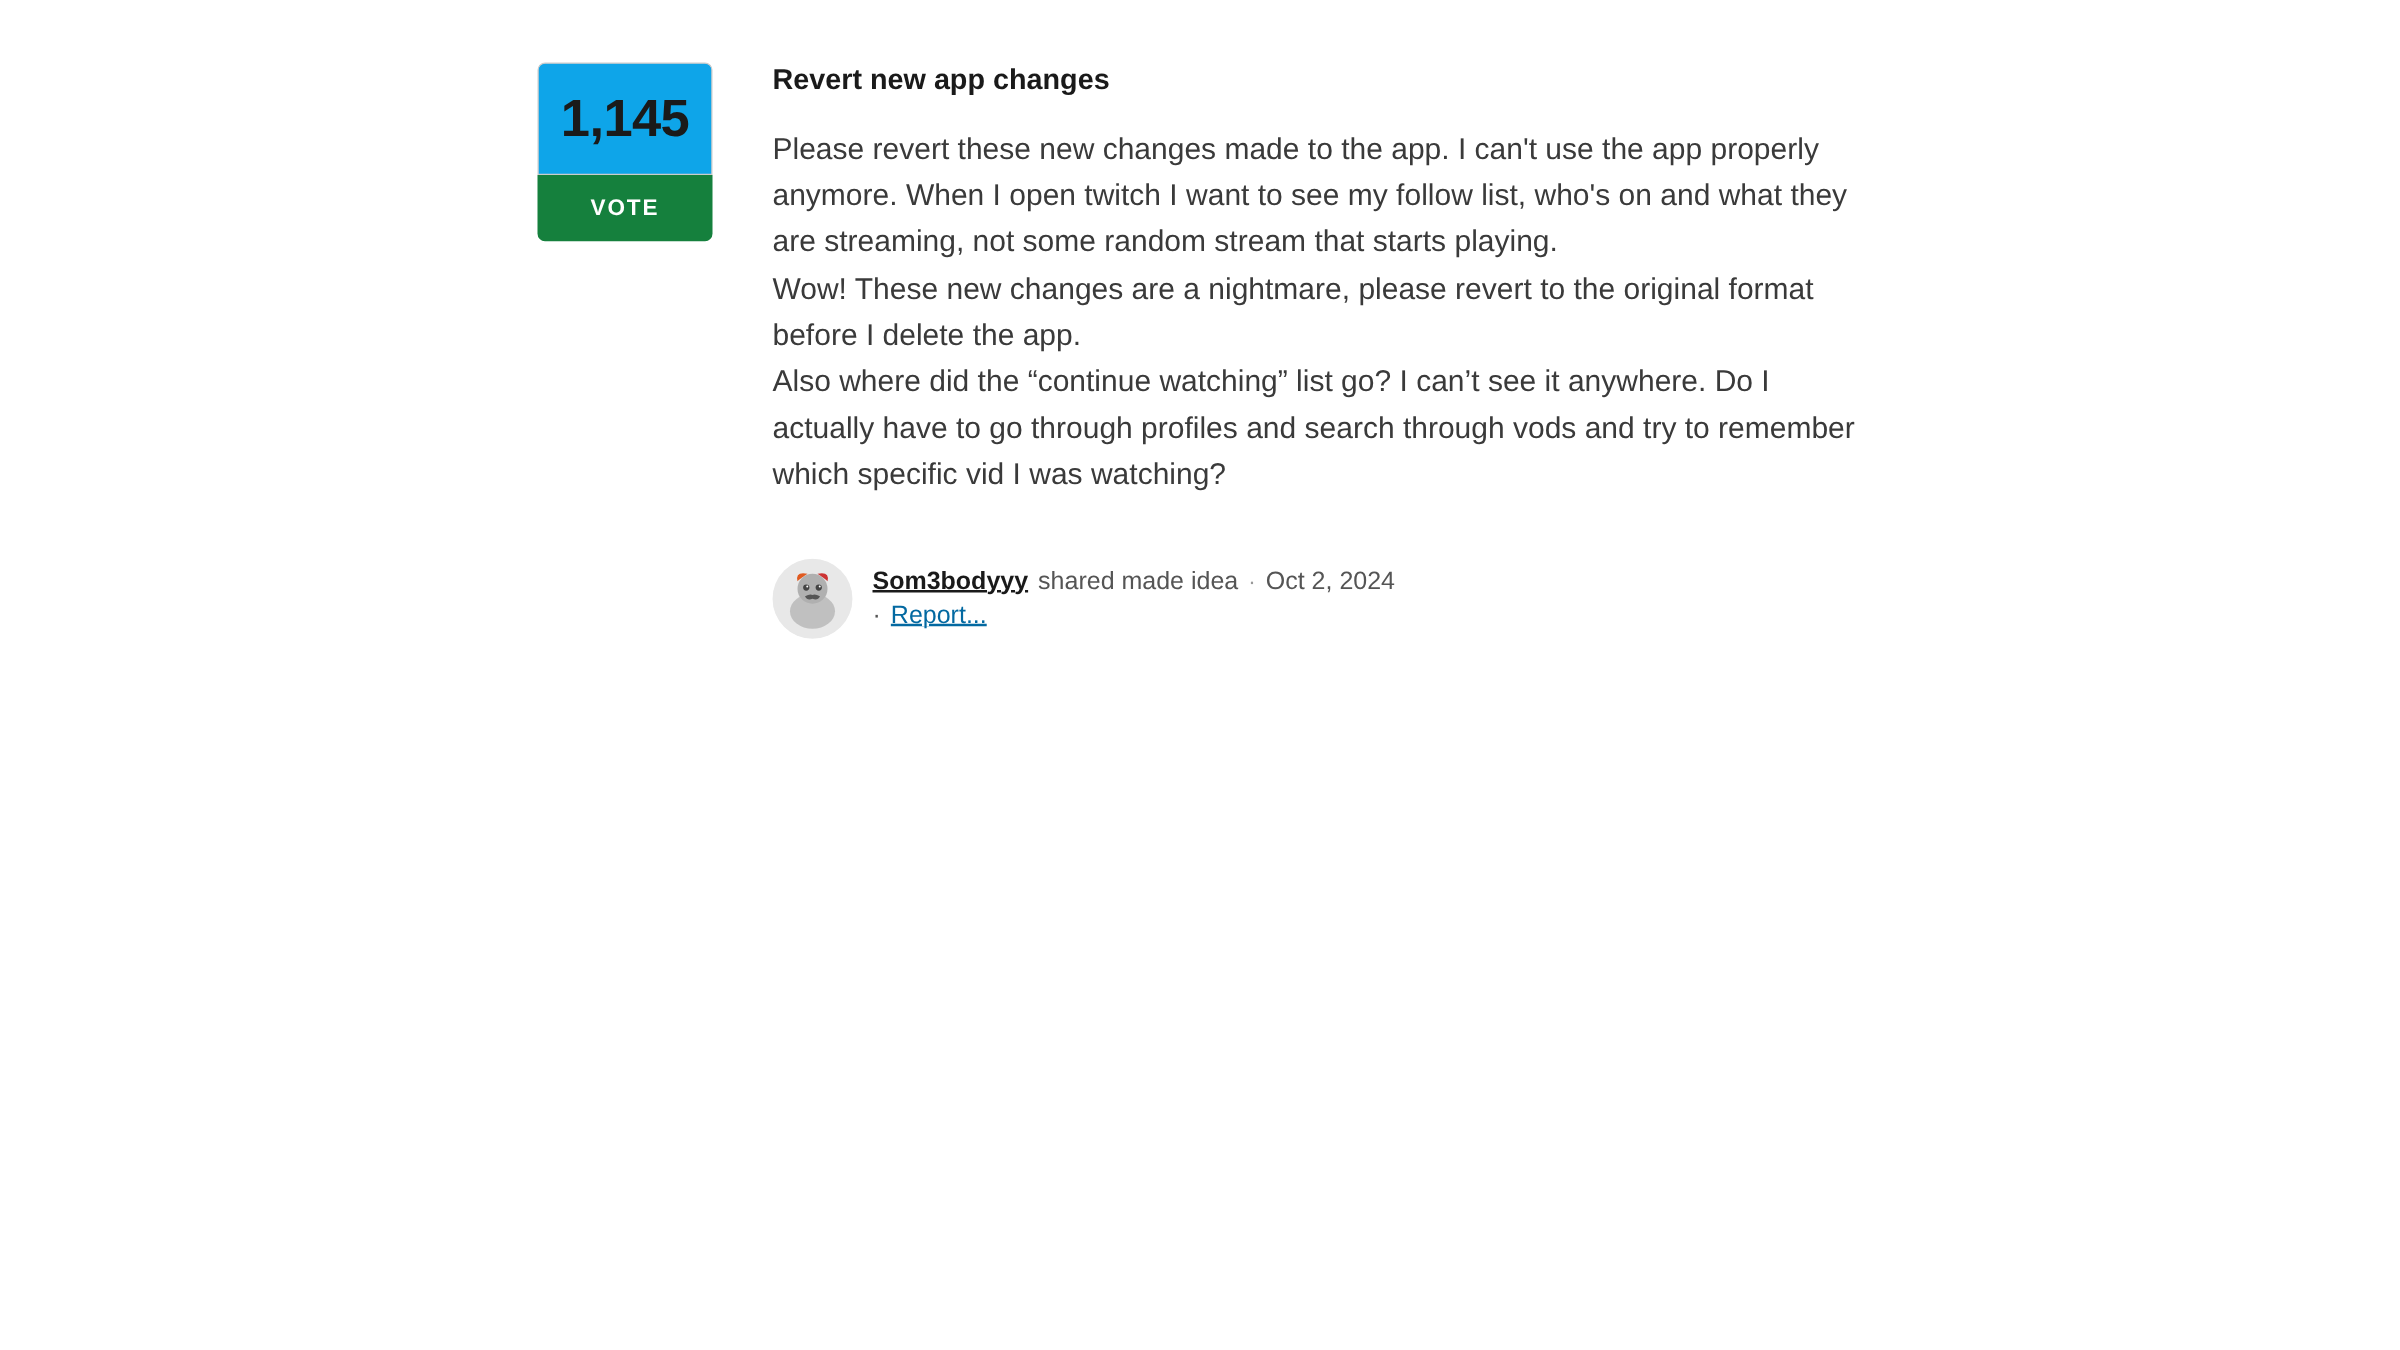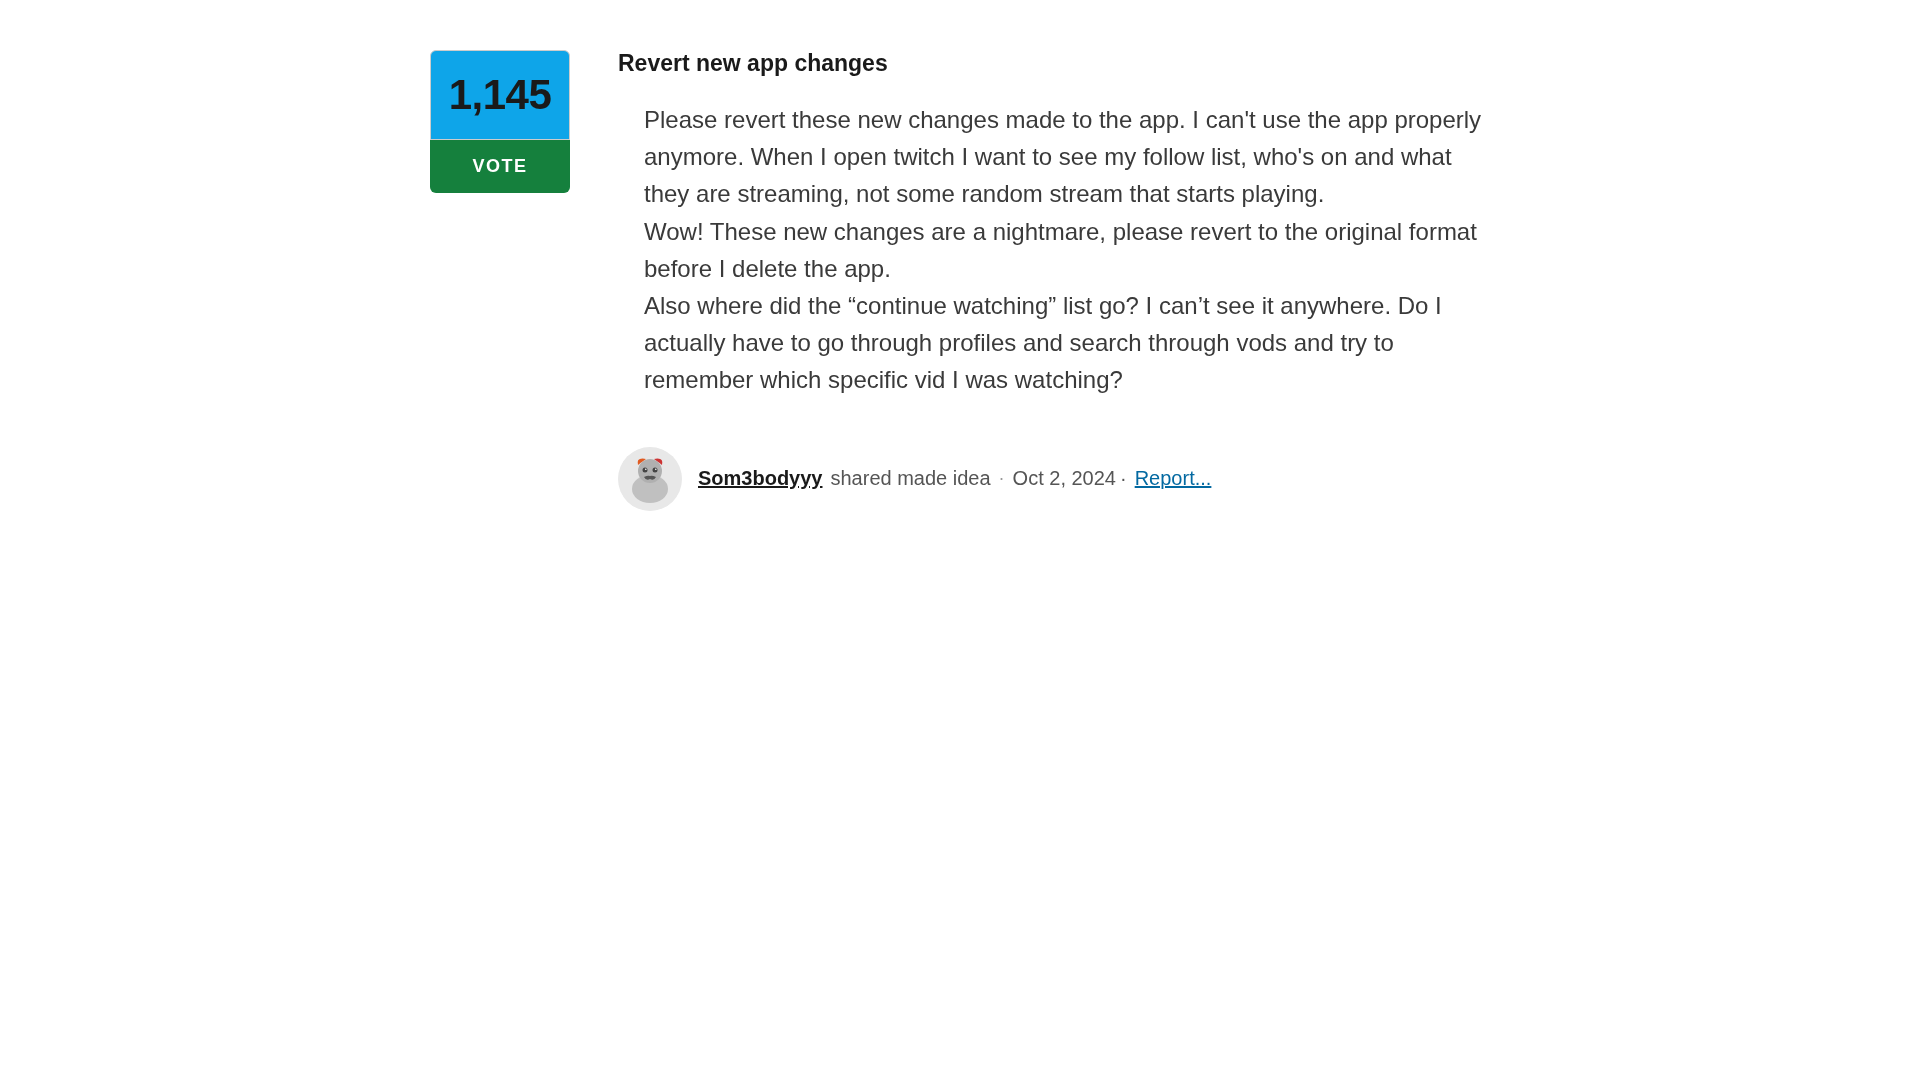--- a/index.html
+++ b/index.html
@@ -78,21 +78,20 @@
       font-size: 23px;
       font-weight: 700;
       color: #1a1a1a;
       margin-bottom: 8px;
     }
 
     .post-body {
       font-size: 24px;
       line-height: 1.55;
       color: #3a3a3a;
-      margin-left: 26px;
     }
 
     .post-body p {
       margin-bottom: 0;
     }
 
     .author-section {
       display: flex;
       align-items: center;
       gap: 16px;
@@ -111,21 +110,21 @@
       justify-content: center;
     }
 
     .avatar svg {
       width: 64px;
       height: 64px;
     }
 
     .author-meta {
       display: flex;
-      flex-direction: row;
+      flex-direction: column;
       gap: 4px;
     }
 
     .author-line {
       font-size: 20px;
       color: #555555;
       display: flex;
       align-items: center;
       gap: 8px;
     }

